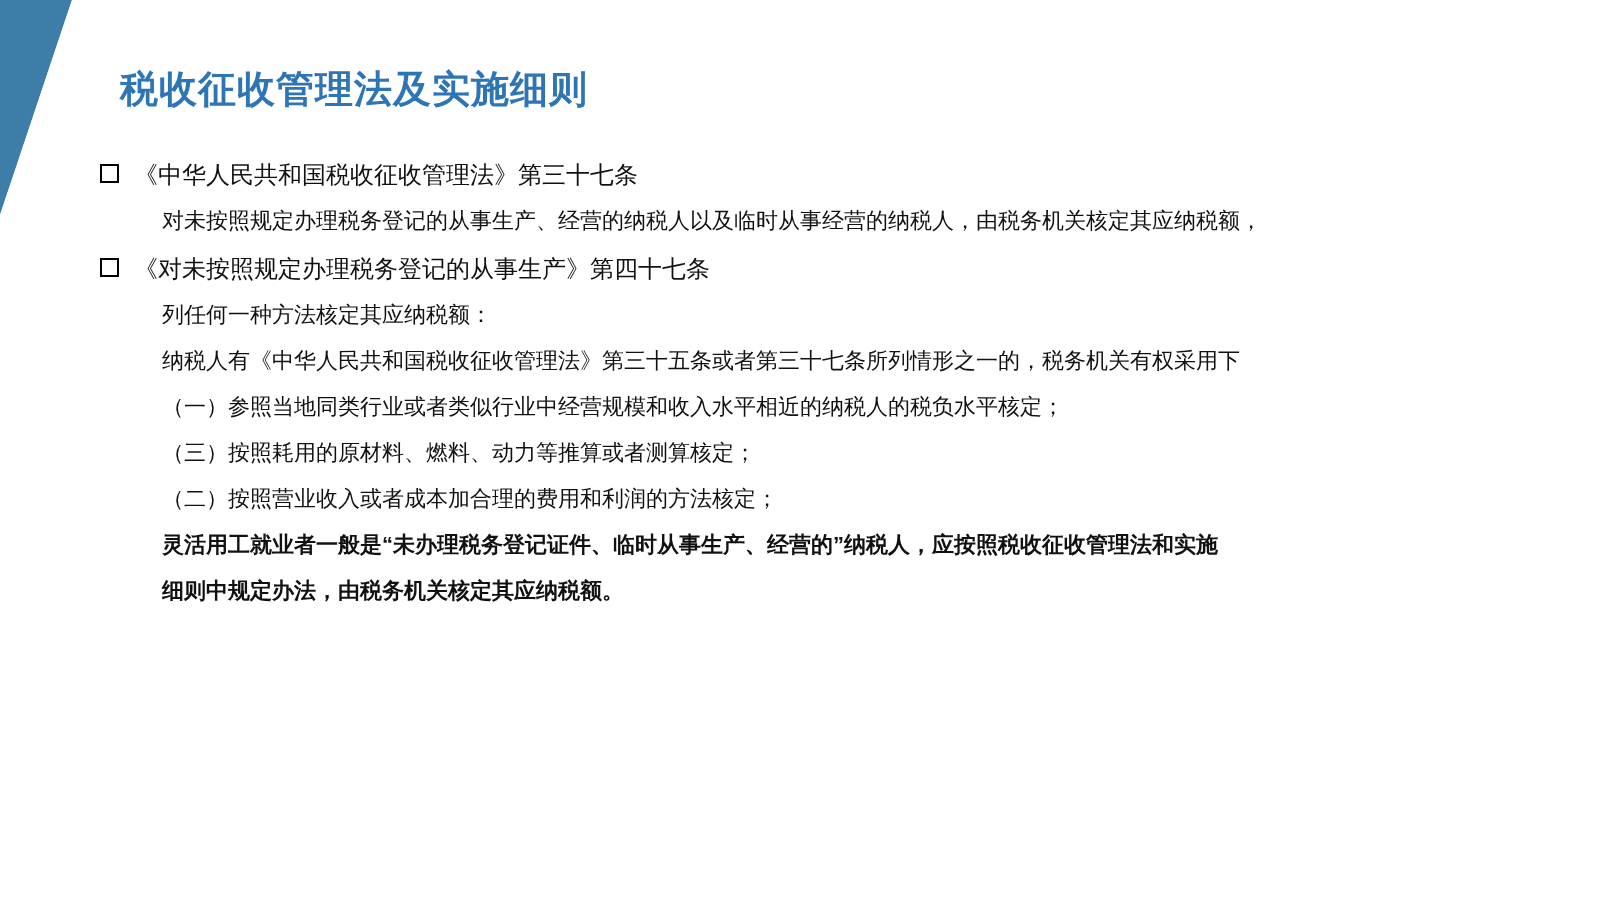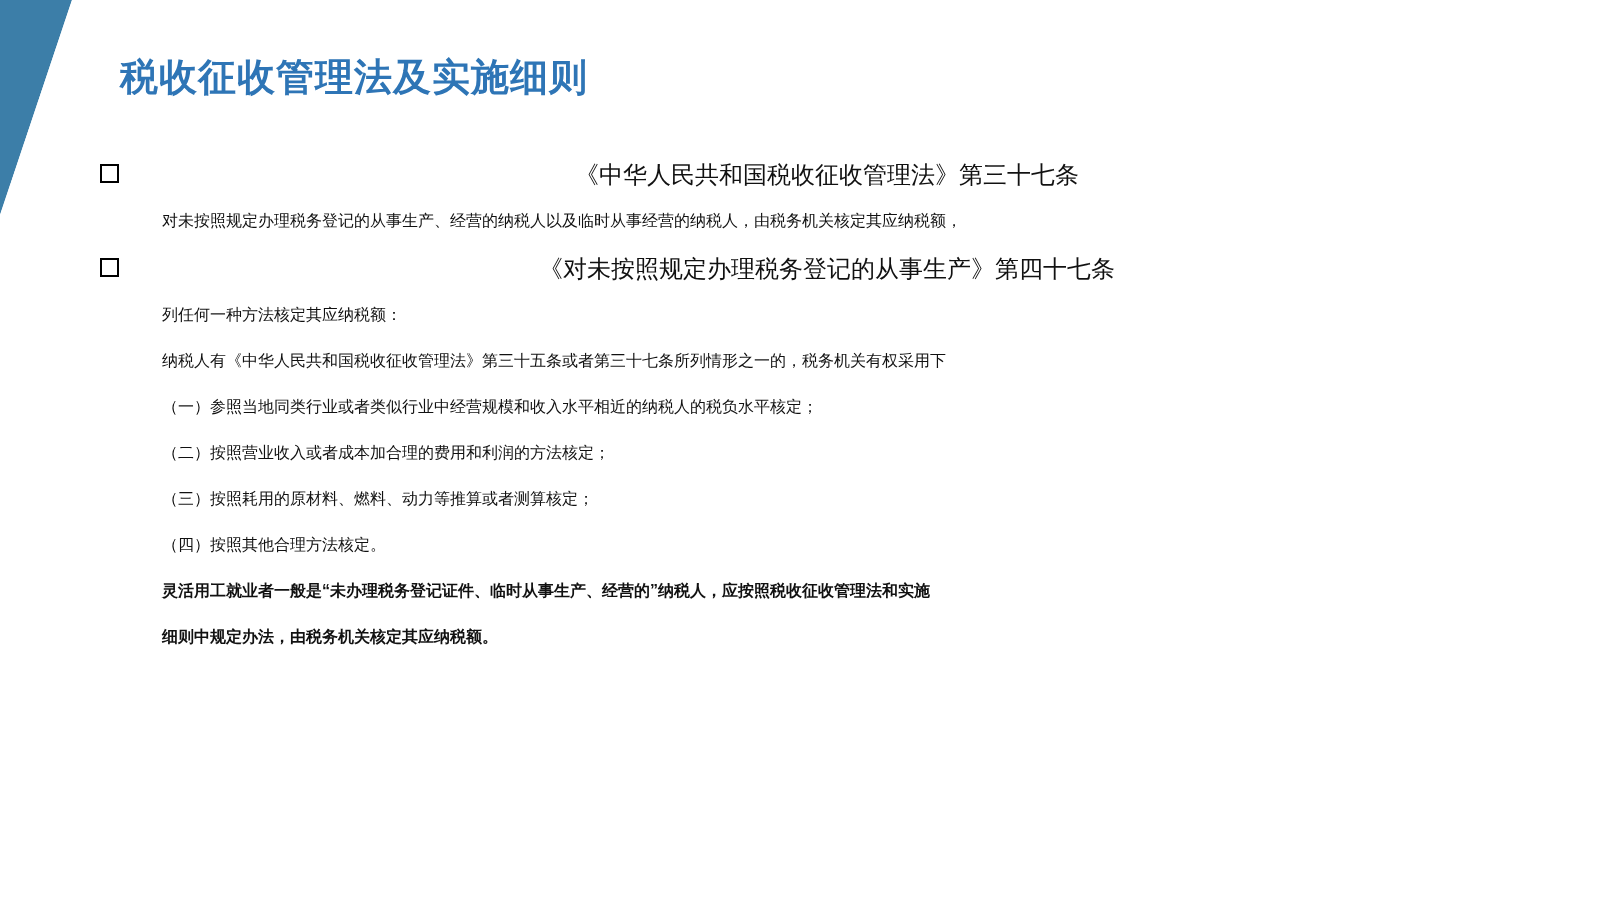--- a/index.html
+++ b/index.html
@@ -29,21 +29,21 @@
     height: 230px;
     overflow: hidden;
     pointer-events: none;
   }
   .corner-band svg {
     display: block;
   }
   .title {
     position: absolute;
     left: 120px;
-    top: 52px;
+    top: 64px;
     font-size: 38px;
     font-weight: bold;
     color: #2E75B6;
     letter-spacing: 1px;
     white-space: nowrap;
   }
   .content {
     position: absolute;
     left: 100px;
     top: 152px;
@@ -70,24 +70,23 @@
   .bullet-marker .sq {
     display: inline-block;
     width: 15px;
     height: 15px;
     border: 2px solid #000;
     position: relative;
     top: 1px;
   }
   .bullet-text {
     flex: 1 1 auto;
-    text-align: center;
   }
   .sub-line {
-    font-size: 16px;
+    font-size: 22px;
     color: #111111;
     line-height: 46px;
     padding-left: 62px;
     white-space: nowrap;
   }
   .sub-line.wrap {
     white-space: normal;
   }
   .sub-line.bold {
     font-weight: bold;
@@ -118,21 +117,20 @@
     </div>
 
     <div class="bullet-block">
       <div class="bullet-head">
         <span class="bullet-marker"><span class="sq"></span></span>
         <span class="bullet-text">《对未按照规定办理税务登记的从事生产》第四十七条</span>
       </div>
       <div class="sub-line">列任何一种方法核定其应纳税额：</div>
       <div class="sub-line wrap">纳税人有《中华人民共和国税收征收管理法》第三十五条或者第三十七条所列情形之一的，税务机关有权采用下</div>
       <div class="sub-line">（一）参照当地同类行业或者类似行业中经营规模和收入水平相近的纳税人的税负水平核定；</div>
+      <div class="sub-line">（三）按照耗用的原材料、燃料、动力等推算或者测算核定；</div>
       <div class="sub-line">（二）按照营业收入或者成本加合理的费用和利润的方法核定；</div>
-      <div class="sub-line">（三）按照耗用的原材料、燃料、动力等推算或者测算核定；</div>
-      <div class="sub-line">（四）按照其他合理方法核定。</div>
       <div class="sub-line bold">灵活用工就业者一般是“未办理税务登记证件、临时从事生产、经营的”纳税人，应按照税收征收管理法和实施</div>
       <div class="sub-line bold">细则中规定办法，由税务机关核定其应纳税额。</div>
     </div>
 
   </div>
 </div>
 
 </body></html>

